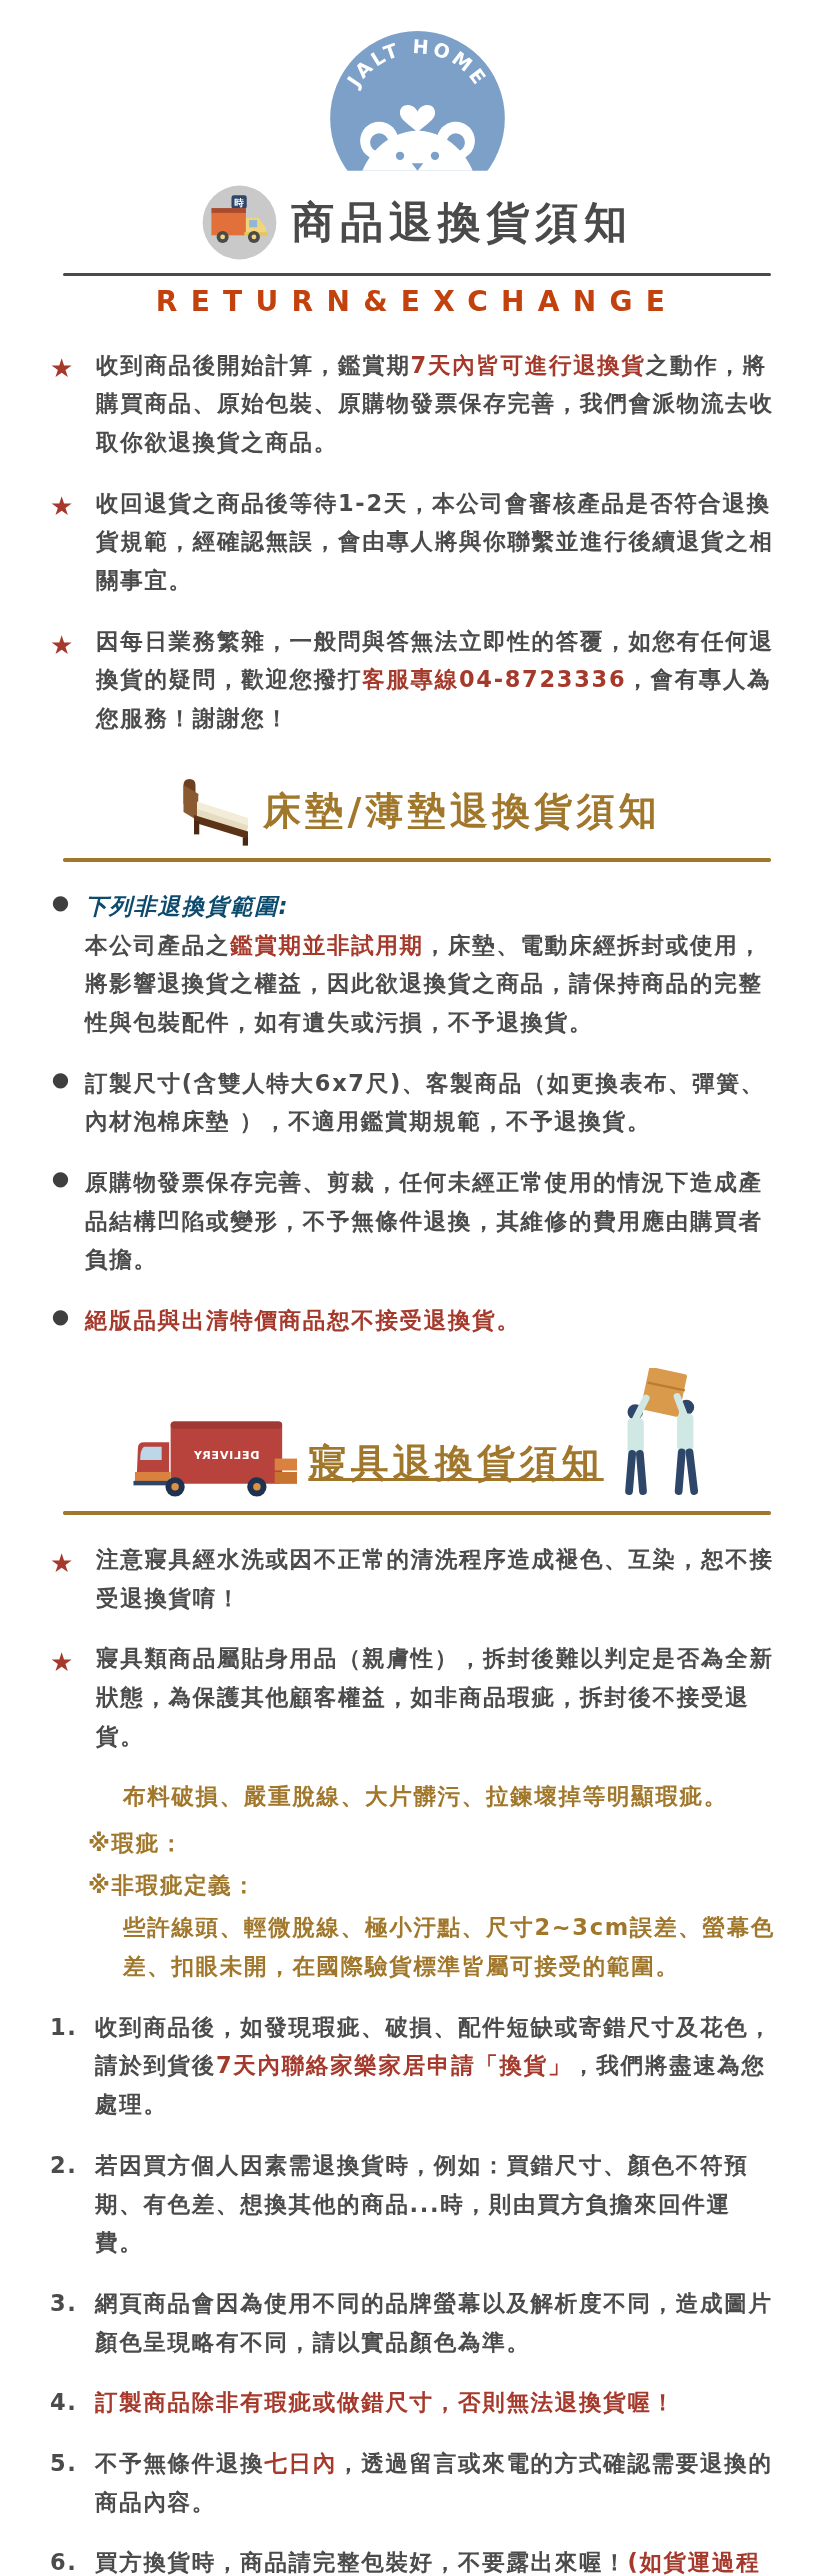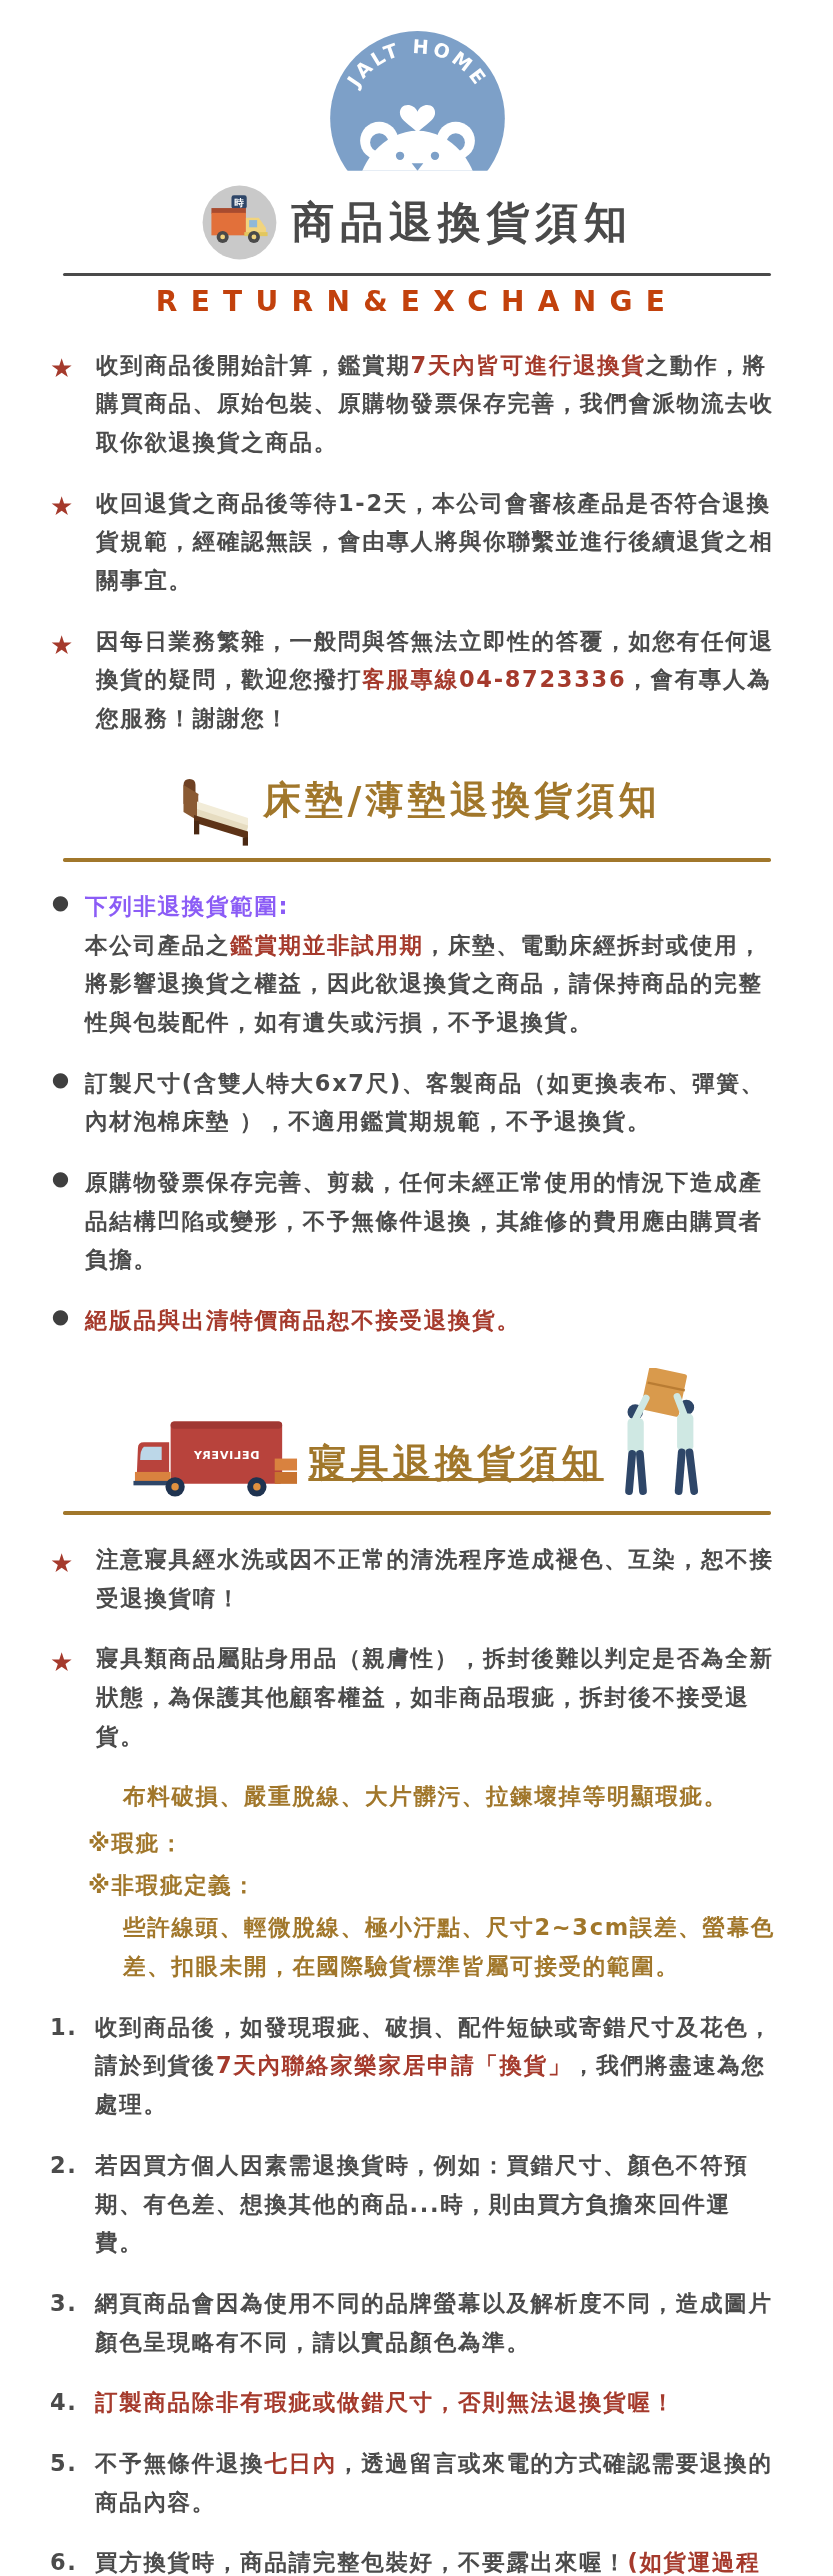--- a/index.html
+++ b/index.html
@@ -11,34 +11,34 @@
   .title-row{display:flex;align-items:center;justify-content:center;gap:13.3px;margin-top:13.3px;}
   .title-row h1{margin:0;font-size:43px;letter-spacing:5.8px;color:#4a4a4a;}
   .divider{height:3.3px;background:#4a4a4a;margin:11.7px 63px 8.3px;border-radius:1.7px;}
   .divider.gold{height:4.2px;background:#a1772b;margin:10px 63px 25px;}
   .subtitle{text-align:center;font-size:28px;letter-spacing:13.3px;color:#c2410c;margin:3.3px 0 28px;}
 
   
   .content{padding:0 50px;font-size:22.5px;line-height:1.72;letter-spacing:1.7px;}
   .rich{margin:8px;}
   .seg-red{color:#a53a2c;}
-  .seg-navy{color:#8b5cf6;}
+  .seg-navy{color:#0c4a6e;font-style:italic;}
   .seg-gold{color:#a1772b;}
 
   .star-item{position:relative;padding-left:38px;margin-bottom:22px;}
   .star-item .marker{position:absolute;left:0;top:0.8px;color:#a53a2c;font-size:26px;}
 
   .dot-item{position:relative;padding-left:27px;margin-bottom:22px;}
   .dot-item .marker{position:absolute;left:1.7px;top:-1.7px;color:#3f3f3f;font-size:20px;}
 
   .num-item{position:relative;padding-left:37px;margin-bottom:22px;}
   .num-item .num{position:absolute;left:0;top:0;}
 
   
-  .sec-head{display:flex;justify-content:center;margin-top:37px;}
+  .sec-head{display:flex;align-items:center;justify-content:center;margin-top:37px;}
   .sec-head h2{margin:0;font-size:38px;letter-spacing:4.2px;color:#a1772b;}
   .sec-head.bedding{align-items:flex-end;gap:8.3px;margin-top:28px;}
   .sec-head.bedding h2{padding-bottom:11.7px;text-decoration:underline;}
 
   
   .defects{margin:0 0 22px 38px;color:#a1772b;}
   .def-head{margin:3.3px 0;}
   .def-body{margin:3.3px 0 8.3px 35px;}
 </style>
 </head>

